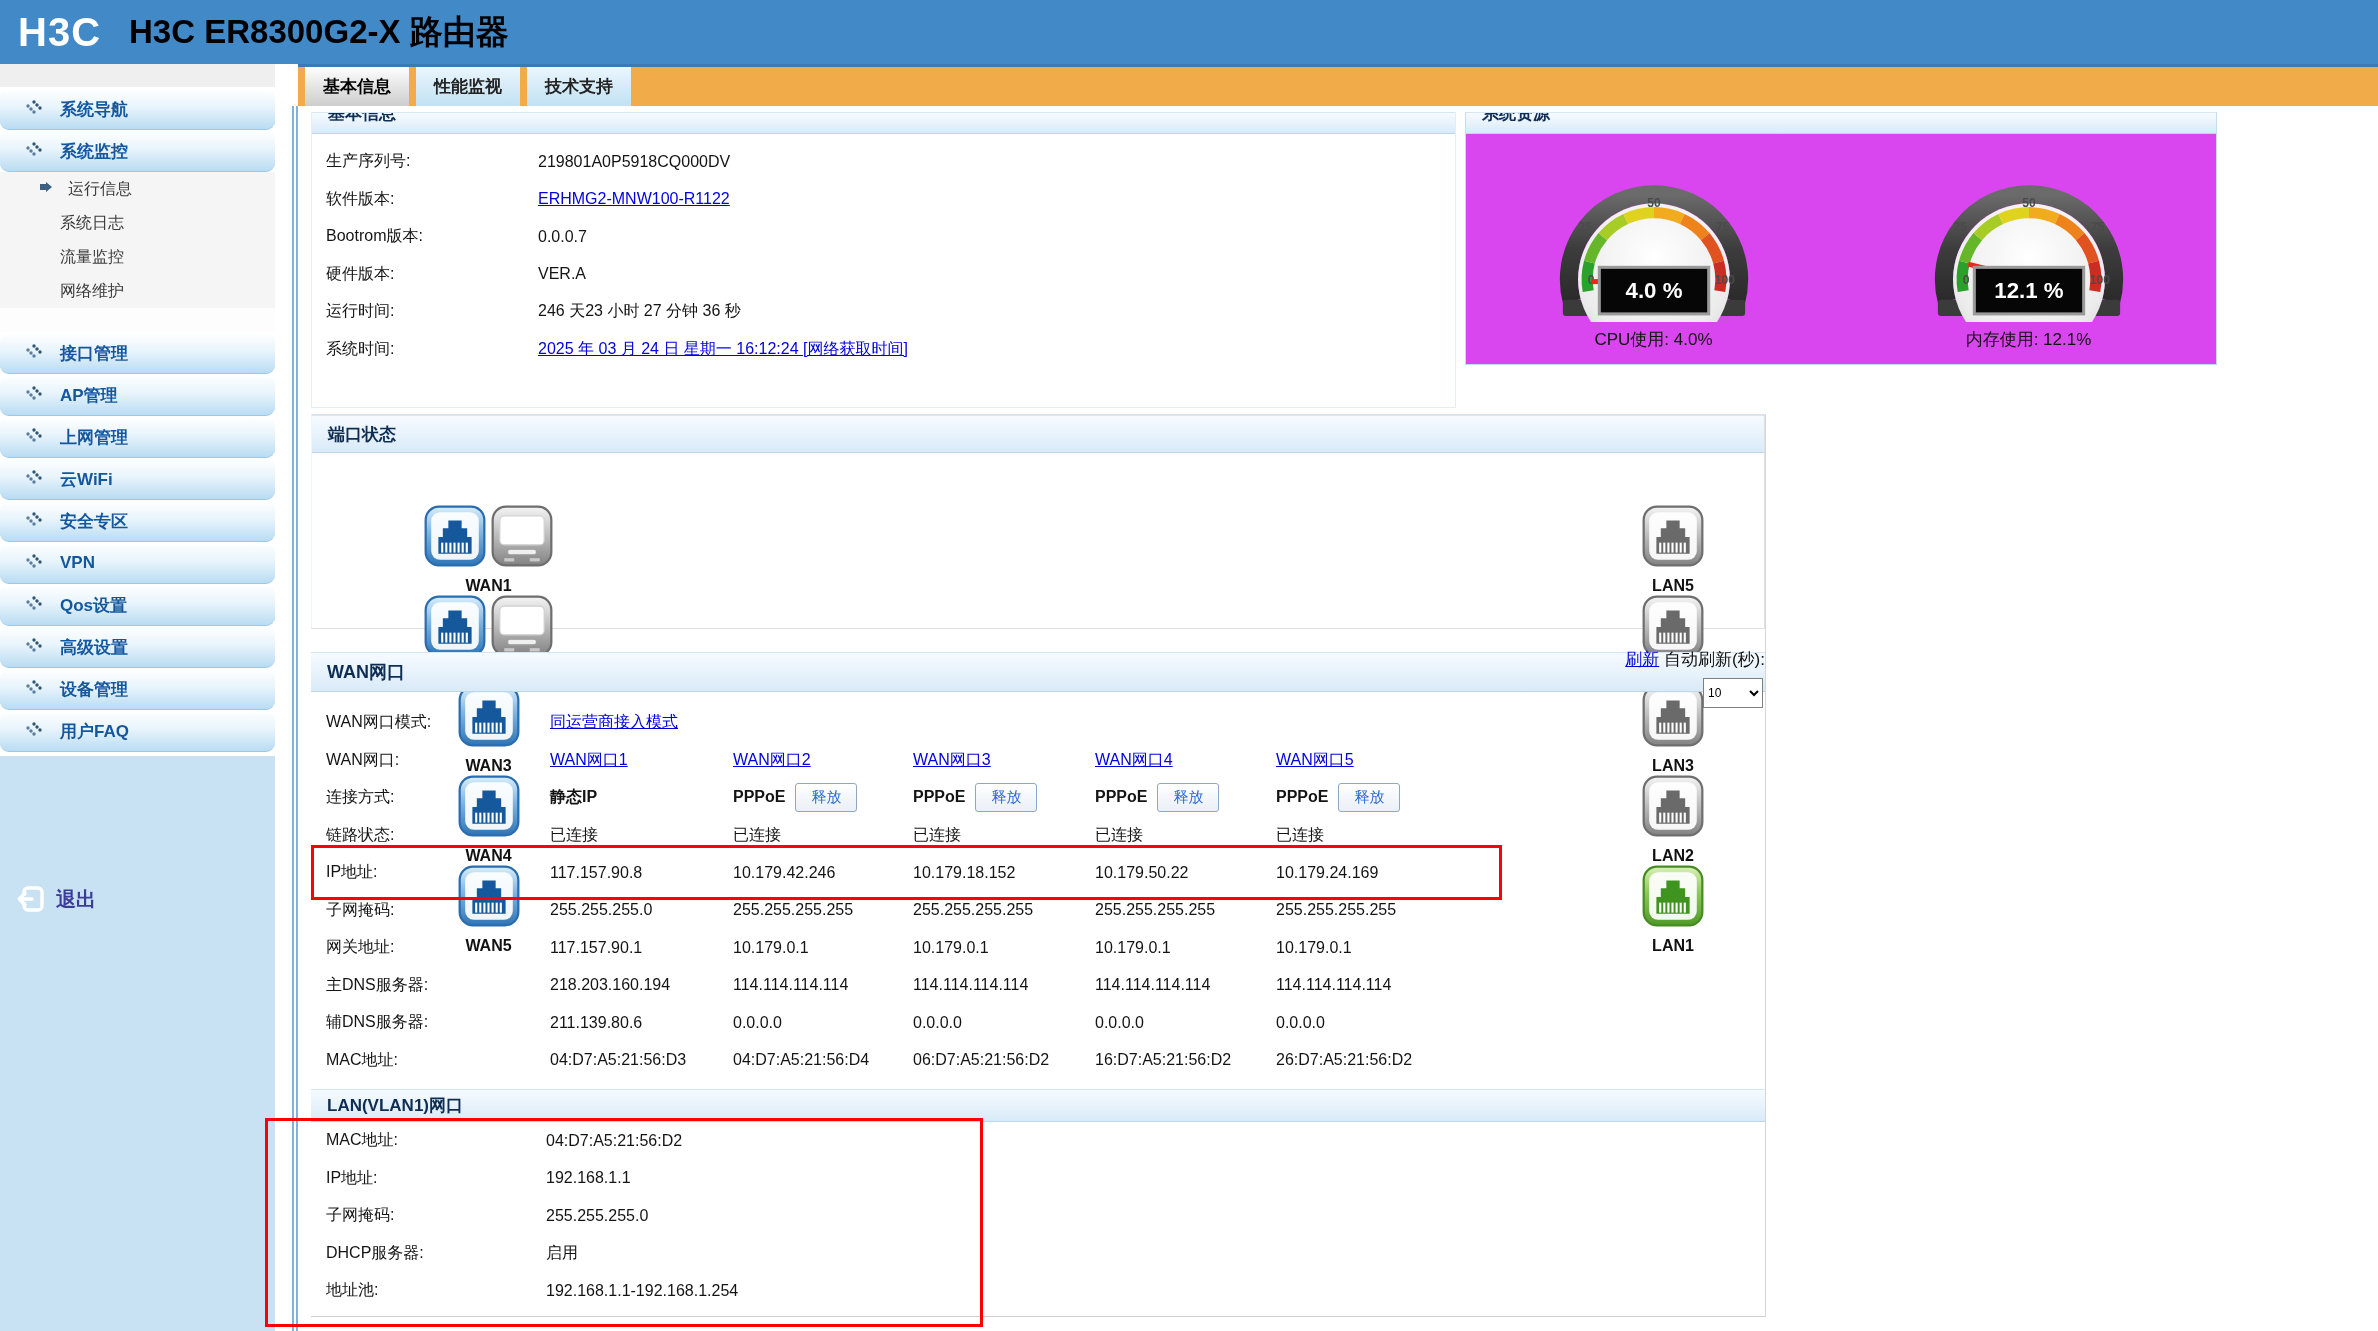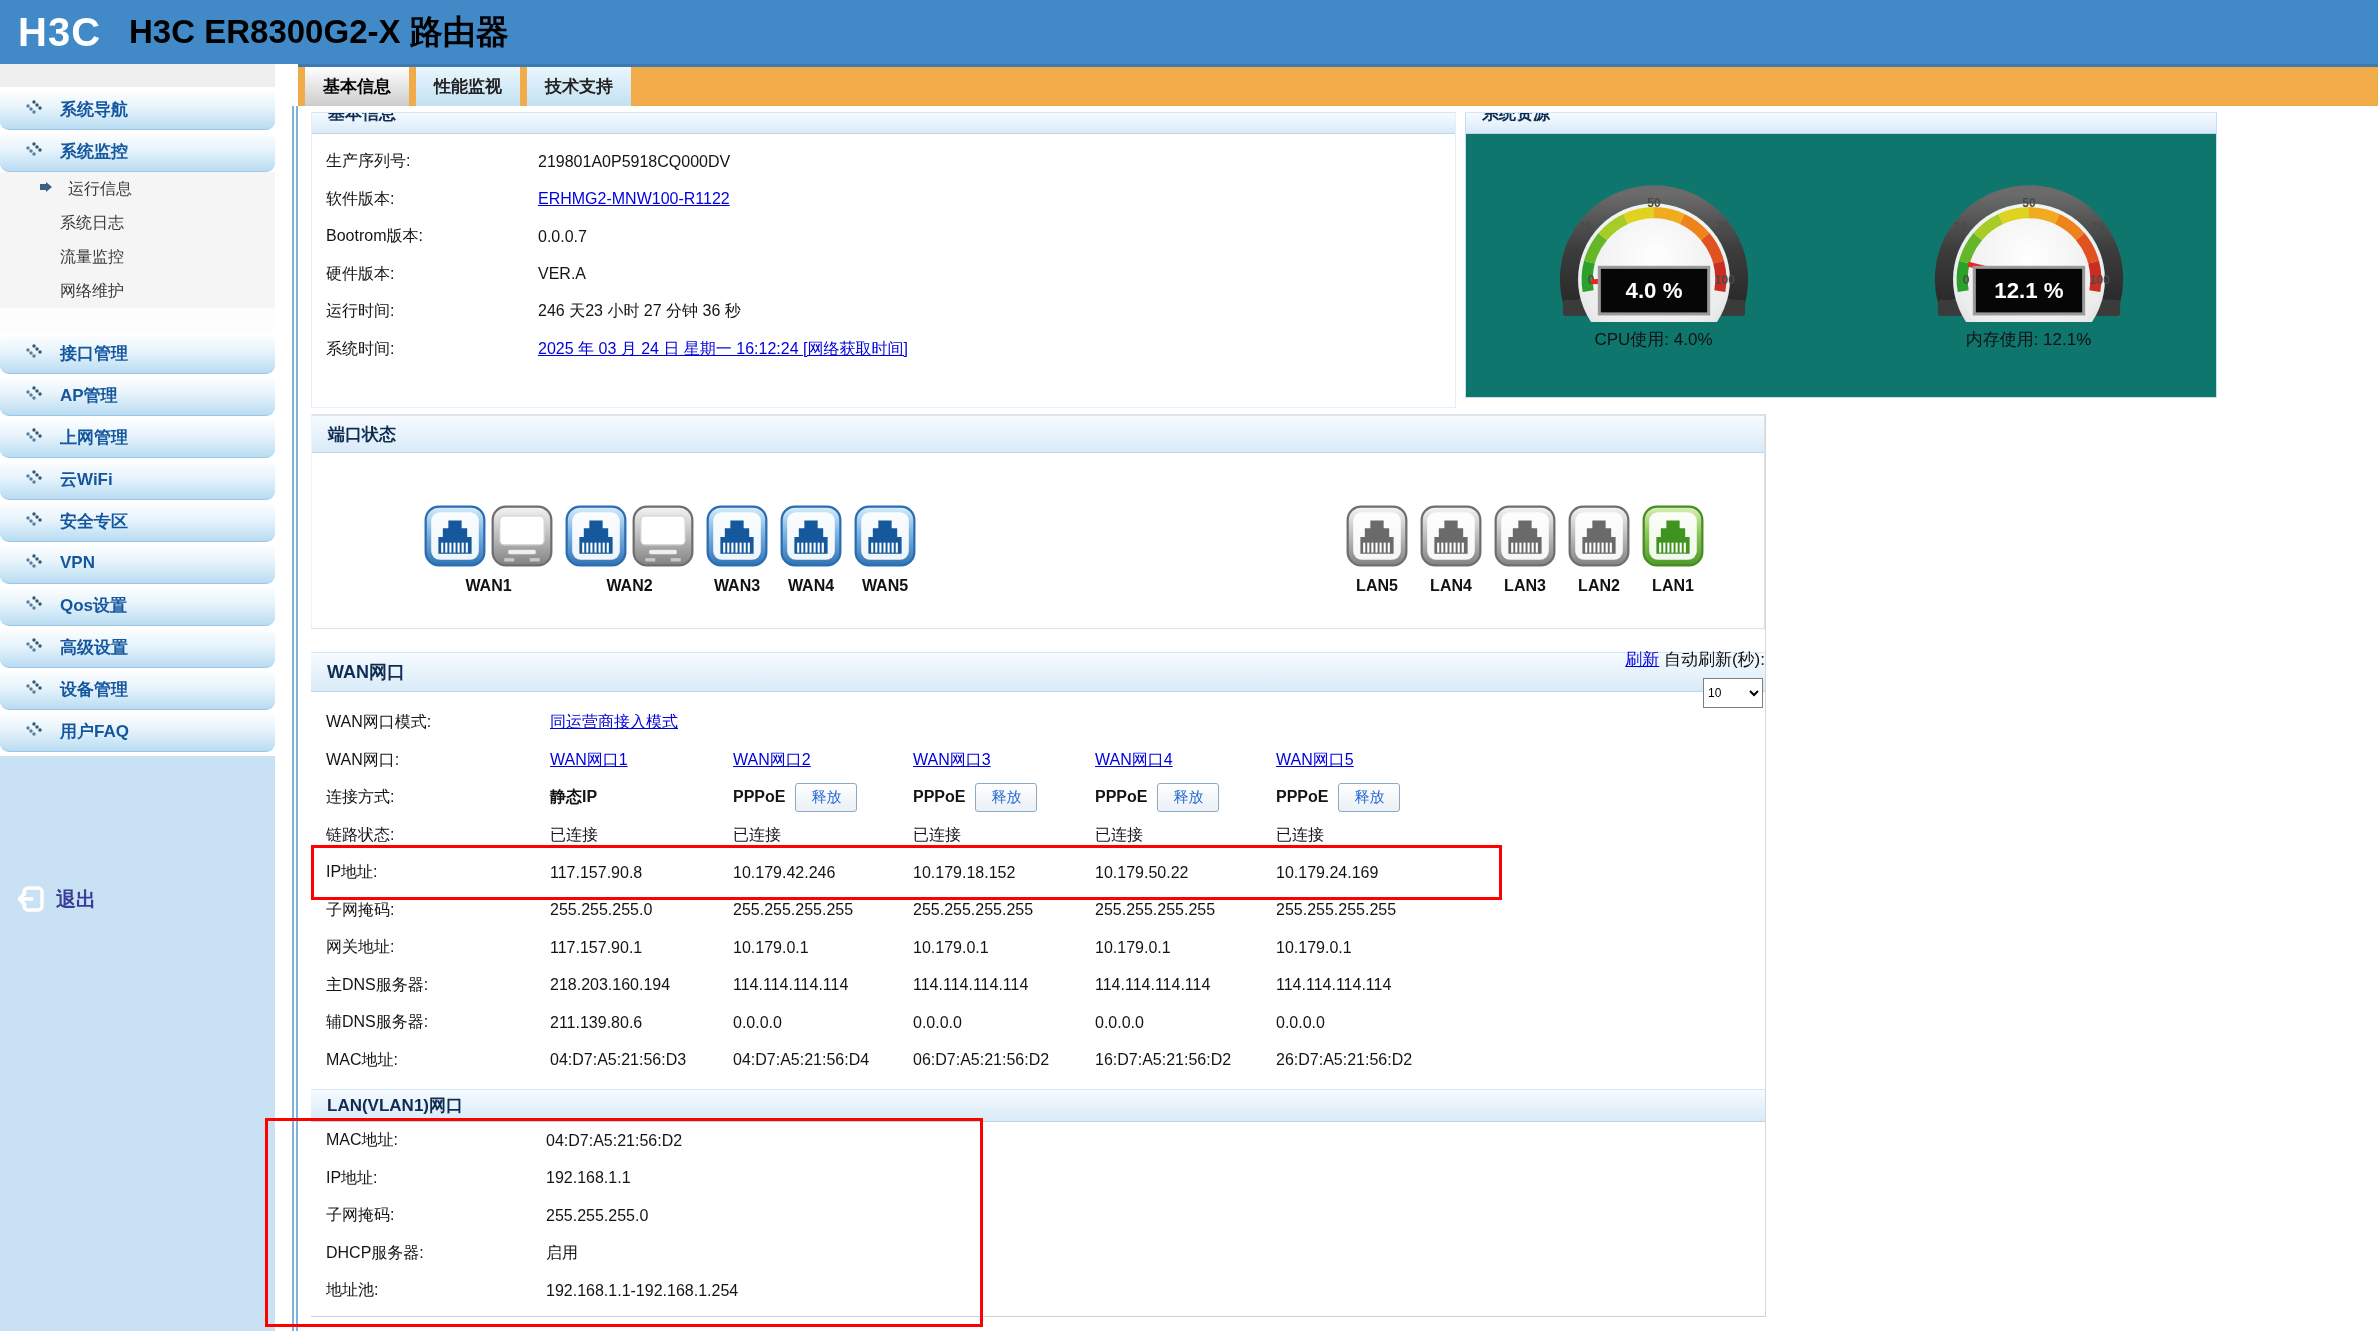--- a/index.html
+++ b/index.html
@@ -36,29 +36,29 @@
   .phead{background:linear-gradient(#f6fbff,#d9eaf8);border-top:1px solid #d5e6f4;border-bottom:1px solid #bcd6ea;color:#0f2d52;font-weight:bold;font-size:17px;padding-left:16px;display:flex;align-items:center;}
   .phead.clip{height:22px;overflow:hidden;align-items:flex-start;}
   .phead.clip span{display:block;margin-top:-12px;line-height:26px;}
   .row37{height:37.5px;display:flex;align-items:center;font-size:16px;color:#141414;}
   .flabel{flex:0 0 226px;padding-left:14px;}
   a.lnk,.lnk{color:#0000dd;text-decoration:underline;cursor:pointer;}
 
   .panel-basic{position:absolute;left:311px;top:112px;width:1145px;height:296px;background:#fff;border:1px solid #e3eef8;border-top:none;}
   .panel-basic .rows{padding-top:9px;}
 
-  .panel-res{position:absolute;left:1465px;top:112px;width:752px;height:286px;background:#0f766e;border:1px solid #c3dcf0;border-top:none;}
+  .panel-res{position:absolute;left:1465px;top:112px;width:752px;height:253px;background:#d946ef;border:1px solid #c3dcf0;border-top:none;}
   .res-body{display:flex;justify-content:space-around;align-items:flex-start;padding-top:26px;}
   .gaugebox{display:flex;flex-direction:column;align-items:center;}
   .gcaption{font-size:17px;color:#111;margin-top:2px;}
 
   .panel-ports{position:absolute;left:311px;top:414px;width:1454px;height:215px;background:#fff;border:1px solid #e0e0e0;border-left:1px solid #eef4fa;}
   .panel-ports .phead{height:38px;}
   .ports-body{display:flex;justify-content:space-between;padding:52px 60px 0 112px;}
-  .pgroup-row{display:flex;gap:12px;}
+  .pgroup-row{display:flex;flex-direction:column;}
   .pgroup{display:flex;flex-direction:column;align-items:center;}
   .pgroup .icons{display:flex;gap:5px;}
   .pgroup .plabel{font-size:16px;font-weight:bold;color:#111;margin-top:6px;}
 
   .wan-head{position:absolute;left:311px;top:652px;width:1454px;height:40px;}
   .wan-head .phead{height:40px;font-size:18px;}
   .refresh-line{position:absolute;left:1470px;top:648px;width:295px;text-align:right;font-size:17px;color:#111;background:transparent;}
   .auto-select{position:absolute;left:1703px;top:678px;width:60px;height:30px;font-size:12px;border:1px solid #7f7f7f;background:#fff;}
 
   .wan-table{position:absolute;left:311px;top:704px;width:1454px;}

